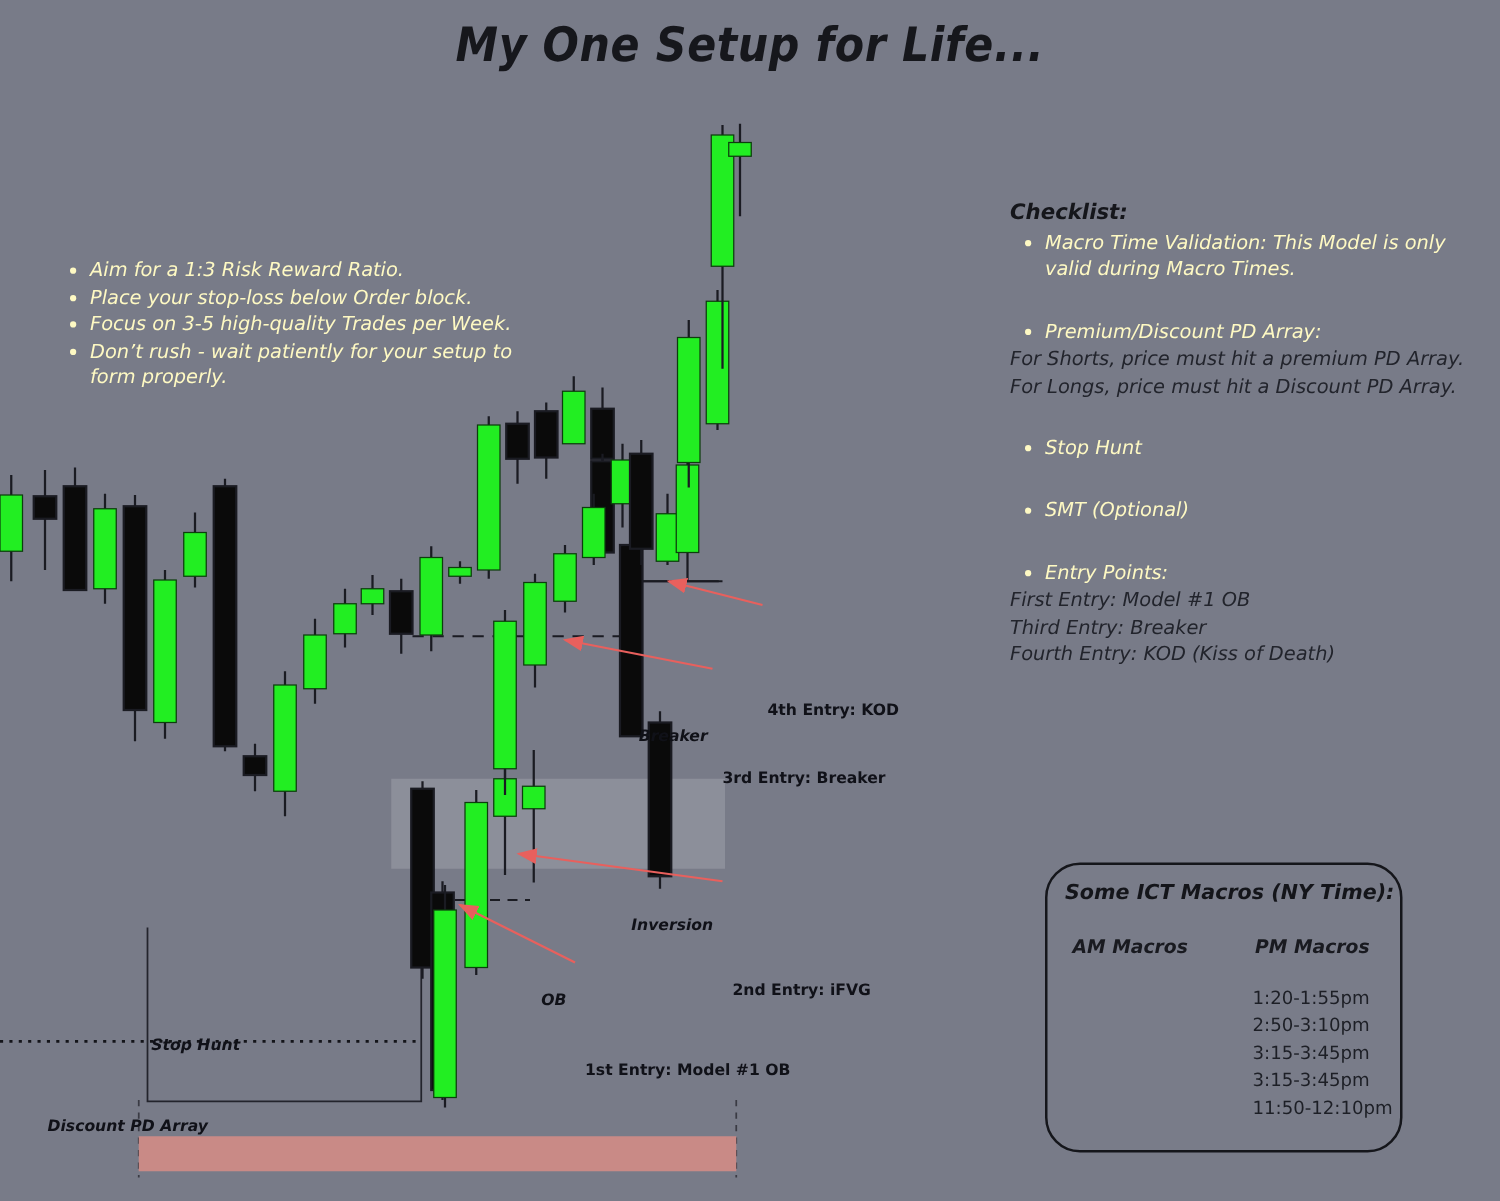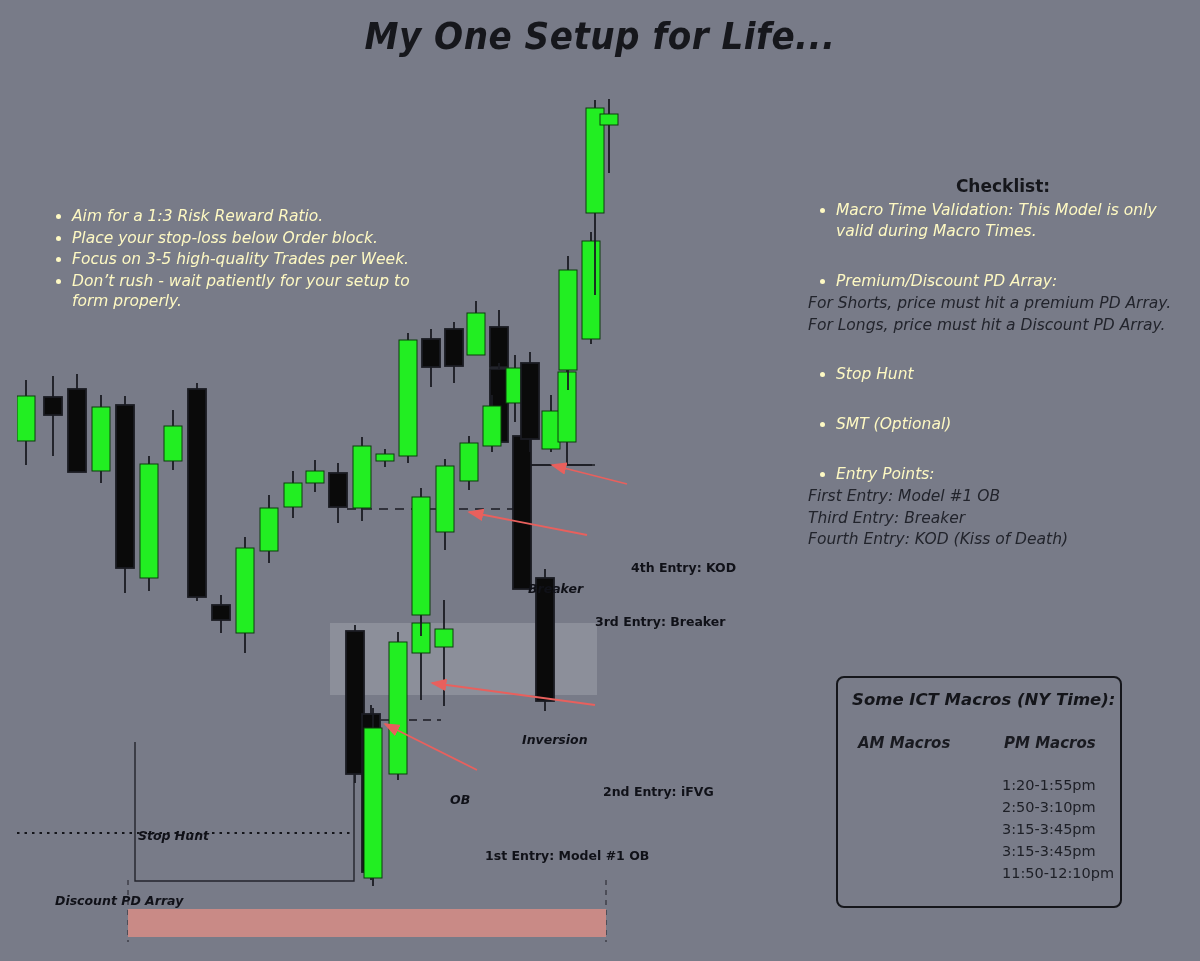--- a/index.html
+++ b/index.html
@@ -16,59 +16,59 @@
     text-align:center;
     font-family:"DejaVu Sans","Liberation Sans",sans-serif;
     font-size:38px;font-weight:bold;font-style:italic;
     color:#16171c;letter-spacing:.5px;
     font-stretch:condensed;
   }
 
   
   .panel{position:absolute;color:#1d1f26;}
   .panel .hd{
-    font-size:17px;font-weight:bold;
-    margin:16px 0 4px 0;color:#15161b;text-align:center;
+    font-size:17px;font-weight:bold;font-style:italic;
+    margin:0 0 4px 0;color:#15161b;
   }
   .panel ul{margin:0;padding:0 0 0 26px;list-style:disc;}
   .panel li{
     font-size:15.5px;font-style:italic;line-height:20.5px;
     margin:0 0 1px 0;color:#fef9c3;
   }
   .panel .plain{
     font-size:15.5px;font-style:italic;line-height:21.5px;color:#22242c;
   }
   .gap{height:14px;}
 
   #keytips{left:46px;top:206px;width:370px;}
   #checklist{left:808px;top:160px;width:390px;}
   #checklist ul{padding-left:28px;}
   #checklist li{line-height:21px;}
 
   
   #macrosbox{
-    position:absolute;left:836px;top:676px;width:282px;height:228px;
-    border:2.5px solid #15161b;border-radius:8px;
+    position:absolute;left:836px;top:690px;width:282px;height:228px;
+    border:2.5px solid #15161b;border-radius:28px;
     background:rgba(255,255,255,0.012);
   }
   #macrosbox .mhd{
     position:absolute;left:14px;top:12px;
     font-size:16.5px;font-weight:bold;font-style:italic;color:#14151a;
   }
   .mcolhead{
     position:absolute;font-size:15px;font-weight:bold;font-style:italic;color:#191a20;
   }
   .mcol{position:absolute;font-size:14.5px;line-height:22px;color:#1d1f26;}
   #am-head{left:20px;top:56px;}
   #pm-head{left:166px;top:56px;}
   #am-col{left:18px;top:96px;}
   #pm-col{left:164px;top:96px;}
 
   
-  #chart{position:absolute;left:17px;top:80px;width:700px;height:881px;}
+  #chart{position:absolute;left:0;top:80px;width:700px;height:881px;}
   #chart svg{display:block;}
 
   .annot{
     position:absolute;
     font-family:"DejaVu Sans","Liberation Sans",sans-serif;
     font-size:12.5px;font-weight:bold;color:#101118;white-space:nowrap;
   }
   .annot.italic{font-style:italic;font-weight:bold;}
 </style>
 </head>

